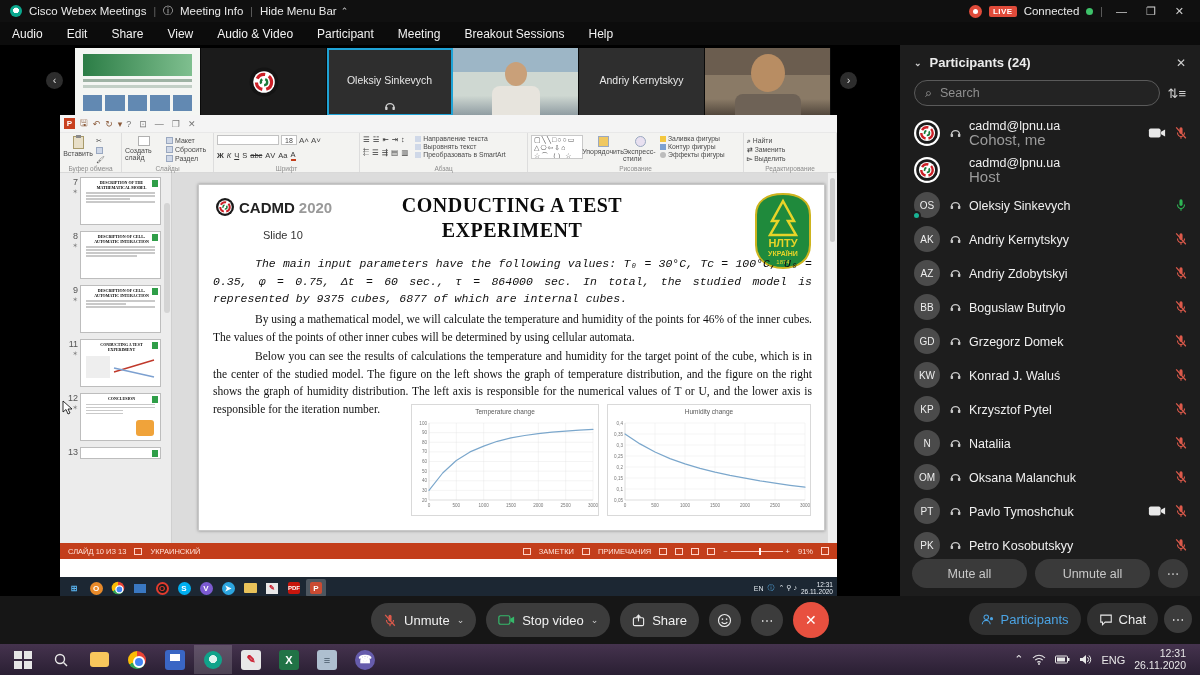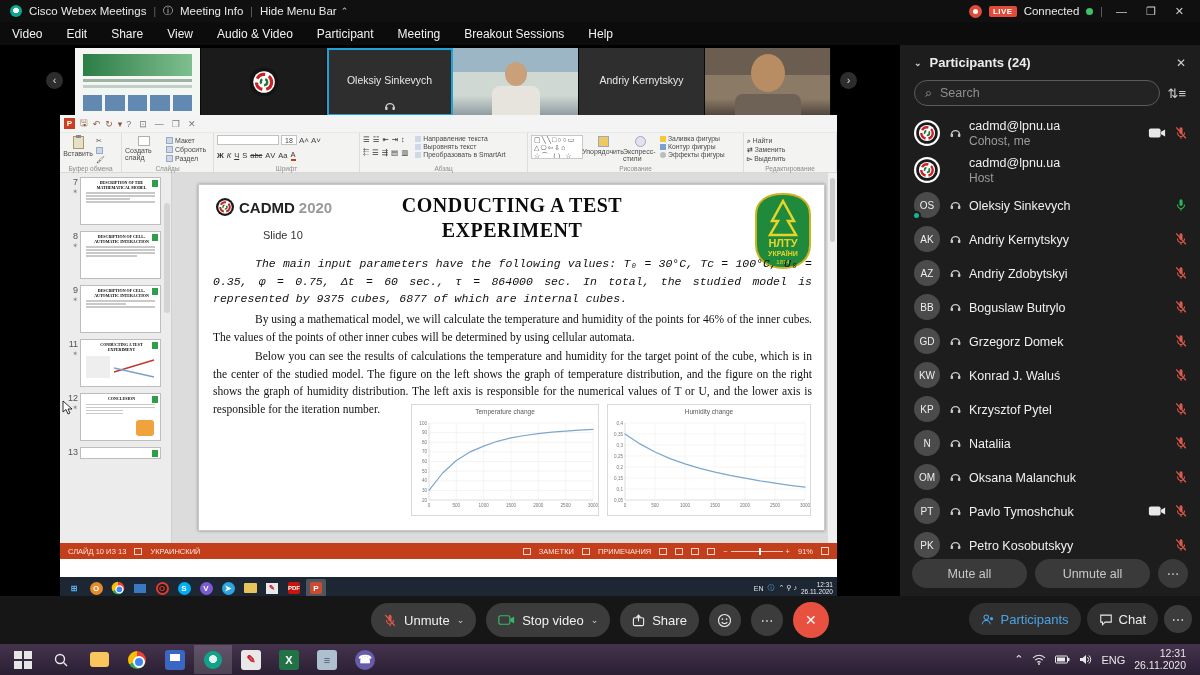--- a/index.html
+++ b/index.html
@@ -57,21 +57,21 @@
   .sbox input::placeholder{color:#8f8f8f;}
   .sort{color:#cfcfcf;font-size:13px;}
   .prow2{position:relative;display:flex;align-items:center;height:34px;padding:0 12px 0 14px;}
   .prow2.big{height:37px;}
   .pav{width:26px;height:26px;border-radius:50%;background:#4b4b4b;color:#efefef;font-size:10px;display:flex;align-items:center;justify-content:center;flex:0 0 26px;position:relative;}
   .pav.logo{background:#fff;}
   .presence{position:absolute;left:-2px;bottom:-2px;width:9px;height:9px;border-radius:50%;background:#19b394;border:2px solid #1d1d1d;}
   .phset{margin:0 7px 0 9px;flex:0 0 13px;}
   .ptxt{flex:1;min-width:0;line-height:14px;}
   .ptxt .nm{font-size:12.5px;color:#f0f0f0;white-space:nowrap;}
-  .ptxt .rl{font-size:12px;color:#9b9b9b;}
+  .ptxt .rl{font-size:15px;color:#9b9b9b;}
   .rmic{flex:0 0 14px;margin-left:8px;}
   .rcam{flex:0 0 18px;margin-left:8px;}
   .p-btns{position:absolute;left:0;bottom:8px;width:300px;display:flex;gap:8px;padding:0 12px;align-items:center;}
   .pill{height:29px;border-radius:15px;background:#3a3a3a;color:#c9c9c9;font-size:12.5px;display:flex;align-items:center;justify-content:center;}
   .pill.m1{flex:1.1;} .pill.m2{flex:1.1;}
   .pill.dots{flex:0 0 30px;border-radius:50%;width:30px;}
 
   
   .ppt{position:absolute;left:60px;top:70px;width:777px;height:462px;background:#fff;font-family:"Liberation Sans",sans-serif;}
   .ppt-tb{height:18px;background:#f4f4f4;display:flex;align-items:center;font-size:9.5px;color:#555;padding:0 4px;border-bottom:1px solid #e8e8e8;}
@@ -197,21 +197,21 @@
     <span class="live">LIVE</span>
     <span>Connected</span>
     <span class="gdot"></span>
     <span class="sep">|</span>
     <span class="wbtn">—</span>
     <span class="wbtn">❐</span>
     <span class="wbtn">✕</span>
   </header>
 
   <nav class="wx-menu">
-    <span>Video</span>
+    <span>Audio</span>
     <span>Edit</span>
     <span>Share</span>
     <span>View</span>
     <span>Audio &amp; Video</span>
     <span>Participant</span>
     <span>Meeting</span>
     <span>Breakout Sessions</span>
     <span>Help</span>
   </nav>
 

